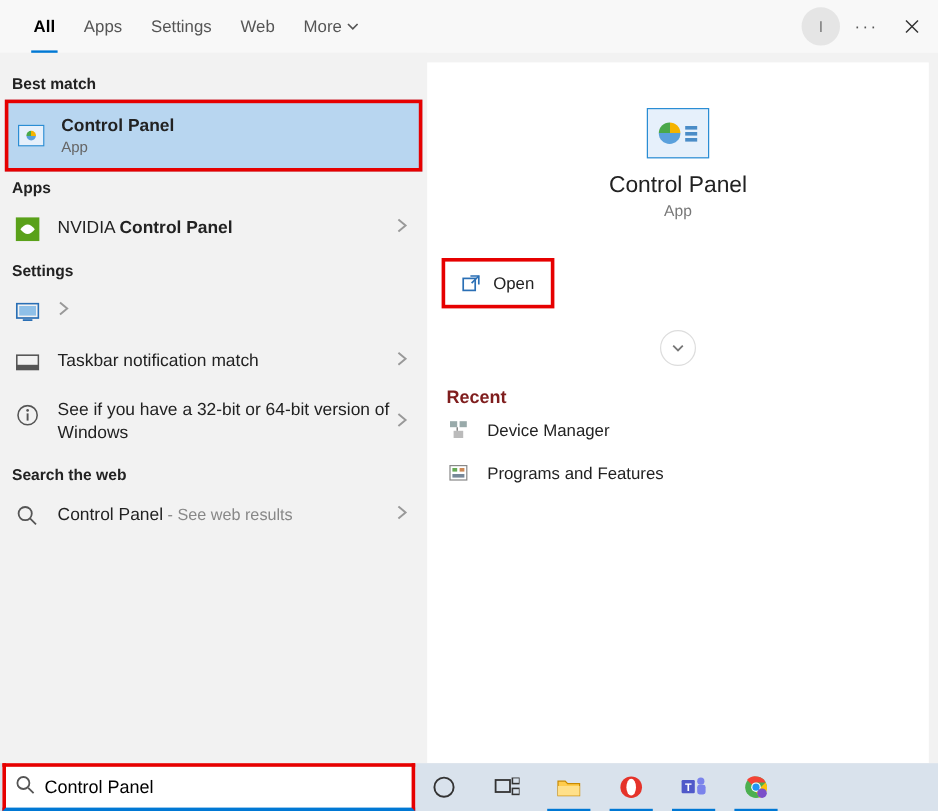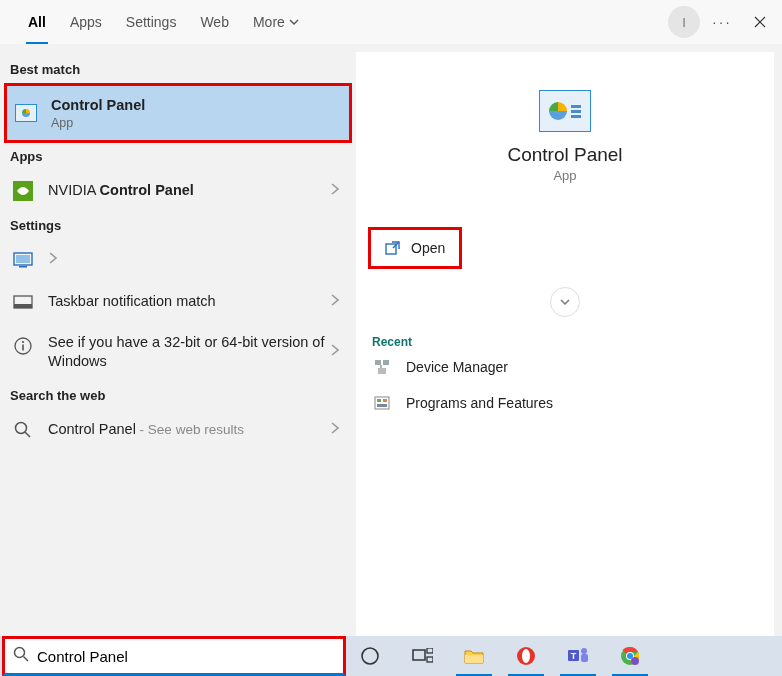--- a/index.html
+++ b/index.html
@@ -35,27 +35,27 @@
   .row .twoLine { display: flex; flex-direction: column; }
 
   .right .hero { display: flex; flex-direction: column; align-items: center; padding: 18px 0 8px 0; }
   .cp-icon { width: 52px; height: 42px; background: #e6f0fb; border: 1px solid #2a8dd4; display: flex; align-items: center; justify-content: center; gap: 4px; }
   .cp-pie { width: 18px; height: 18px; border-radius: 50%; background: conic-gradient(#f5b300 0 90deg, #5aa0dc 90deg 270deg, #4aa84a 270deg 360deg); }
   .cp-sl { display: flex; flex-direction: column; gap: 2px; }
   .cp-sl span { width: 10px; height: 3px; background: #4a8cc7; }
   .right h2 { font-size: 19px; font-weight: 400; margin-top: 12px; color: #222; }
   .right .type { font-size: 13px; color: #777; margin-top: 2px; }
 
-  .open-box { display: inline-flex; align-items: center; padding: 10px 14px; border: 3px solid #e60000; margin-top: 36px; cursor: pointer; }
+  .open-box { display: inline-flex; align-items: center; padding: 10px 14px; border: 3px solid #e60000; margin-top: 24px; cursor: pointer; }
   .open-box svg { margin-right: 10px; }
   .open-box span { font-size: 14px; color: #222; }
 
   .expand { width: 30px; height: 30px; border-radius: 50%; border: 1px solid #ddd; display: flex; align-items: center; justify-content: center; margin: 18px auto 0; cursor: pointer; }
 
-  .recent-label { font-size: 12px; font-weight: 600; color: #0f766e; margin-top: 18px; margin-left: 4px; }
+  .recent-label { font-size: 15px; font-weight: 600; color: #7f1d1d; margin-top: 18px; margin-left: 4px; }
   .recent-item { display: flex; align-items: center; padding: 8px 4px; cursor: pointer; }
   .recent-item .ico { width: 20px; height: 20px; margin-right: 14px; display: flex; align-items: center; justify-content: center; }
   .recent-item span.lbl { font-size: 14px; color: #222; }
 
   
   .bottom { position: absolute; left: 0; right: 0; bottom: 0; height: 40px; display: flex; align-items: stretch; background: #d9e2ec; }
   .searchbox { width: 344px; height: 40px; background: #fff; border: 3px solid #e60000; border-bottom-color: #0078d4; display: flex; align-items: center; padding: 0 8px; margin-left: 2px; }
   .searchbox .sico { margin-right: 8px; }
   .searchbox input { border: none; outline: none; font-size: 15px; flex: 1; background: transparent; }
   .tasks { flex: 1; display: flex; align-items: center; padding-left: 10px; gap: 24px; }

